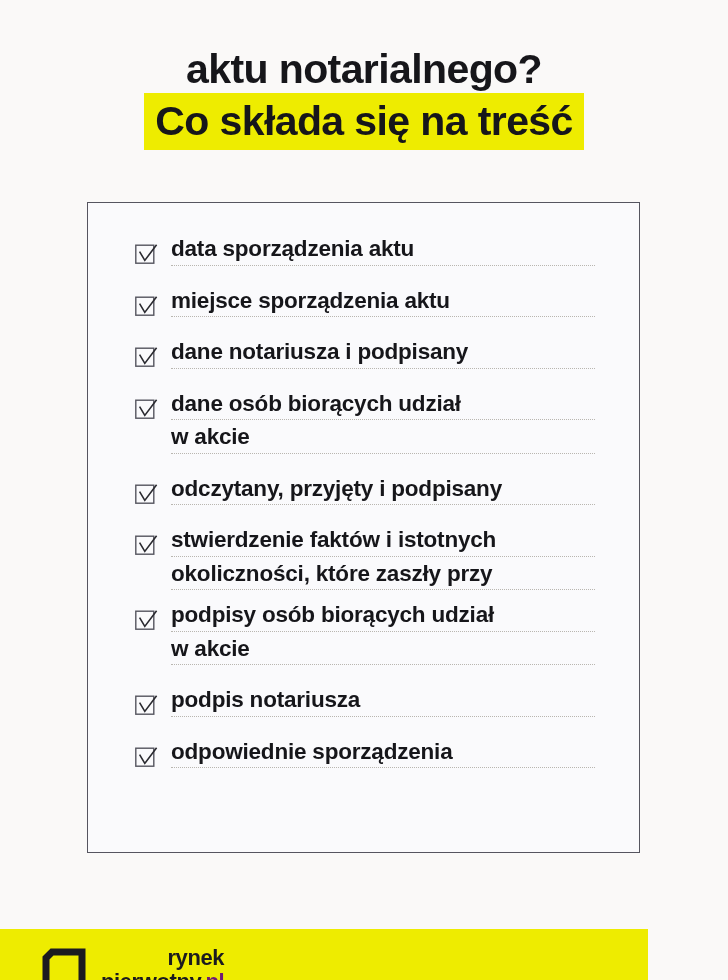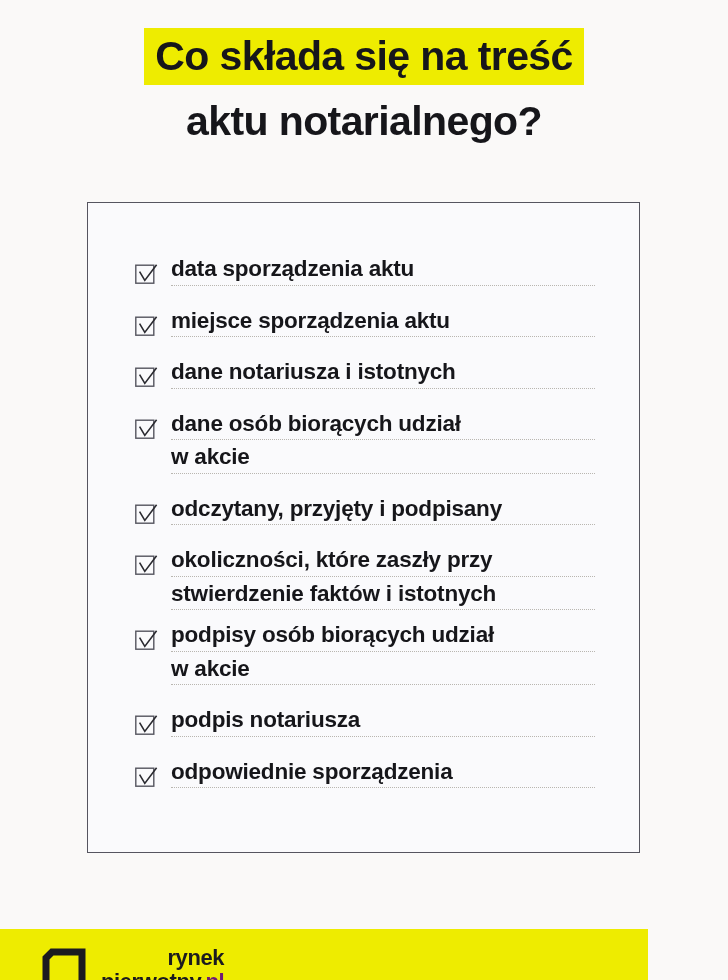--- a/index.html
+++ b/index.html
@@ -56,21 +56,20 @@
   .list {
     position: absolute;
     left: 47px;
     top: 29px;
     width: 460px;
   }
 
   .item {
     display: flex;
     align-items: flex-start;
-    margin-top: 20px;
   }
   .item + .item {
     margin-top: 8px;
   }
 
   
   .chk {
     flex: 0 0 auto;
     width: 20px;
     height: 20px;
@@ -159,22 +158,22 @@
   }
   .logo-text .tld {
     font-weight: bold;
     color: #701a75;
   }
 </style>
 </head>
 <body>
 
 <div class="title-block">
+  <span class="title-line title-line-2">aktu notarialnego?</span>
   <span class="title-line title-line-1"><span class="hl">Co składa się na treść</span></span>
-  <span class="title-line title-line-2">aktu notarialnego?</span>
 </div>
 
 <div class="card">
   <div class="list" id="checklist">
       <div class="item">
         <span class="chk">
           <svg viewBox="0 0 24 22" aria-hidden="true">
             <rect x="0.8" y="1.2" width="18" height="18" fill="none" stroke="#55555f" stroke-width="1.4"></rect>
             <path d="M4.6 7.6 L9.8 16.4 L21.6 0.8" fill="none" stroke="#2a2a30" stroke-width="1.6" stroke-linecap="butt" stroke-linejoin="miter"></path>
           </svg>
@@ -195,21 +194,21 @@
         </div>
       </div>
       <div class="item">
         <span class="chk">
           <svg viewBox="0 0 24 22" aria-hidden="true">
             <rect x="0.8" y="1.2" width="18" height="18" fill="none" stroke="#55555f" stroke-width="1.4"></rect>
             <path d="M4.6 7.6 L9.8 16.4 L21.6 0.8" fill="none" stroke="#2a2a30" stroke-width="1.6" stroke-linecap="butt" stroke-linejoin="miter"></path>
           </svg>
         </span>
         <div class="item-lines">
-          <div class="line gap-after">dane notariusza i istotnych</div>
+          <div class="line gap-after">dane notariusza i podpisany</div>
         </div>
       </div>
       <div class="item">
         <span class="chk">
           <svg viewBox="0 0 24 22" aria-hidden="true">
             <rect x="0.8" y="1.2" width="18" height="18" fill="none" stroke="#55555f" stroke-width="1.4"></rect>
             <path d="M4.6 7.6 L9.8 16.4 L21.6 0.8" fill="none" stroke="#2a2a30" stroke-width="1.6" stroke-linecap="butt" stroke-linejoin="miter"></path>
           </svg>
         </span>
         <div class="item-lines">
@@ -229,22 +228,22 @@
         </div>
       </div>
       <div class="item">
         <span class="chk">
           <svg viewBox="0 0 24 22" aria-hidden="true">
             <rect x="0.8" y="1.2" width="18" height="18" fill="none" stroke="#55555f" stroke-width="1.4"></rect>
             <path d="M4.6 7.6 L9.8 16.4 L21.6 0.8" fill="none" stroke="#2a2a30" stroke-width="1.6" stroke-linecap="butt" stroke-linejoin="miter"></path>
           </svg>
         </span>
         <div class="item-lines">
+          <div class="line">stwierdzenie faktów i istotnych</div>
           <div class="line">okoliczności, które zaszły przy</div>
-          <div class="line">stwierdzenie faktów i istotnych</div>
         </div>
       </div>
       <div class="item">
         <span class="chk">
           <svg viewBox="0 0 24 22" aria-hidden="true">
             <rect x="0.8" y="1.2" width="18" height="18" fill="none" stroke="#55555f" stroke-width="1.4"></rect>
             <path d="M4.6 7.6 L9.8 16.4 L21.6 0.8" fill="none" stroke="#2a2a30" stroke-width="1.6" stroke-linecap="butt" stroke-linejoin="miter"></path>
           </svg>
         </span>
         <div class="item-lines">

